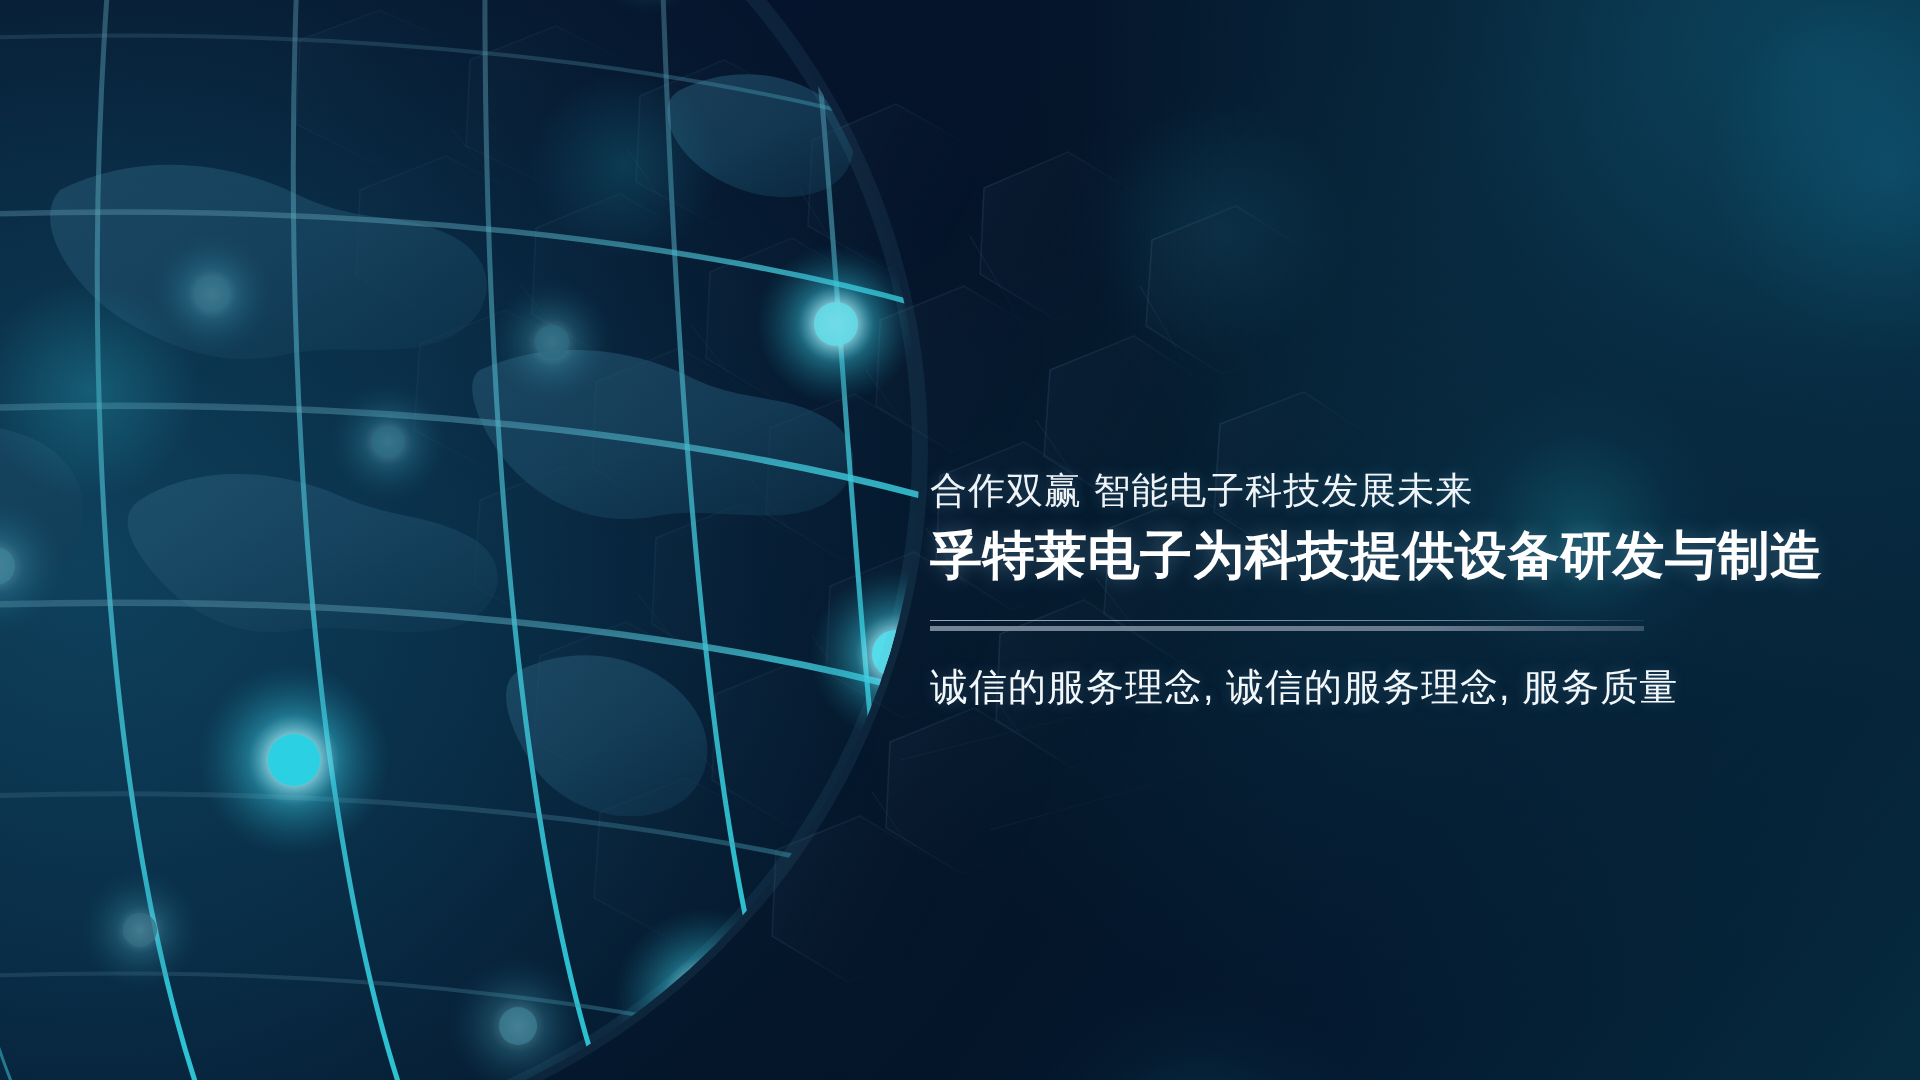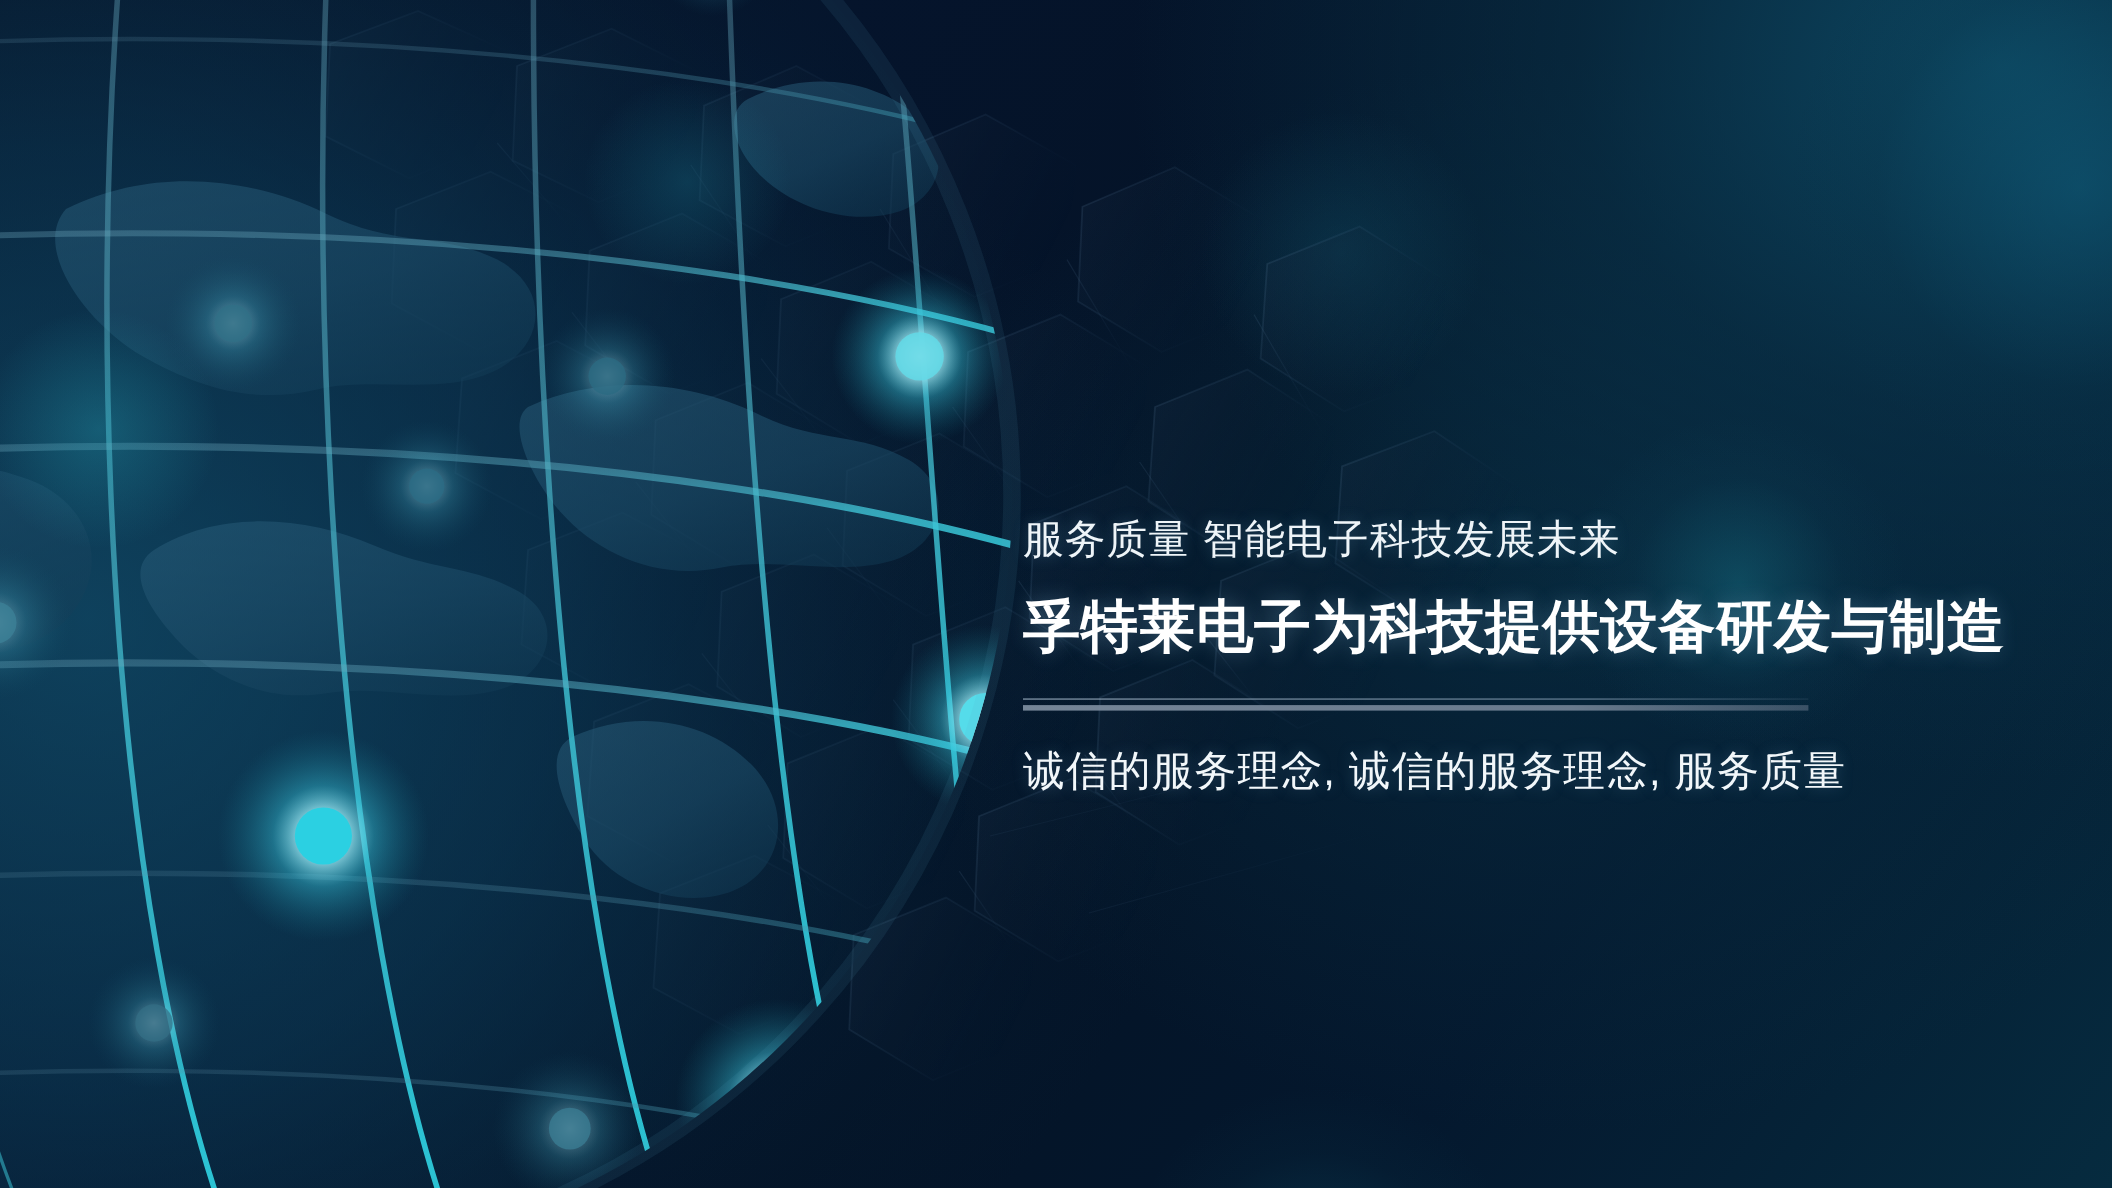--- a/index.html
+++ b/index.html
@@ -58,21 +58,21 @@
   #eyebrow {
     font-size: 37px;
     line-height: 1.16;
     color: #eef4f8;
     font-weight: 400;
     letter-spacing: 1px;
     text-shadow: 0 0 14px rgba(120,190,230,0.30);
     white-space: nowrap;
   }
   #headline {
-    margin-top: 28px;
+    margin-top: 13px;
     font-size: 52px;
     line-height: 1.14;
     color: #ffffff;
     font-weight: 700;
     letter-spacing: 0.5px;
     text-shadow: 0 0 18px rgba(150,205,240,0.32);
     white-space: nowrap;
   }
   #divider {
     margin-top: 24px;
@@ -374,21 +374,21 @@
       <circle cx="780" cy="780" r="700" fill="none" stroke="rgba(90,170,200,0.10)" stroke-width="16"></circle>
     </svg>
   </div>
 
   <div class="glow" style="left:-20px; top:280px; width:220px; height:220px;
               background: radial-gradient(circle, rgba(42,178,196,0.30) 0%, rgba(0,0,0,0) 70%);"></div>
   <div class="glow" style="left:530px; top:70px; width:190px; height:190px;
               background: radial-gradient(circle, rgba(30,140,165,0.26) 0%, rgba(0,0,0,0) 70%);"></div>
 
   <div id="text-block">
-    <div id="eyebrow">服务质量 智能电子科技发展未来</div>
+    <div id="eyebrow">合作双赢 智能电子科技发展未来</div>
 
     <h1 id="headline">孚特莱电子为科技提供设备研发与制造</h1>
 
     <div id="divider">
       <div class="rule-thin"></div>
       <div class="rule-thick"></div>
     </div>
 
     <div id="subtitle">诚信的服务理念, 诚信的服务理念, 服务质量</div>
   </div>

